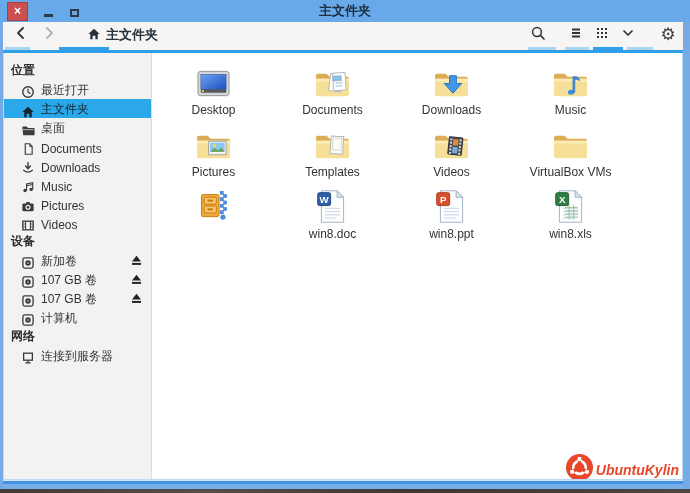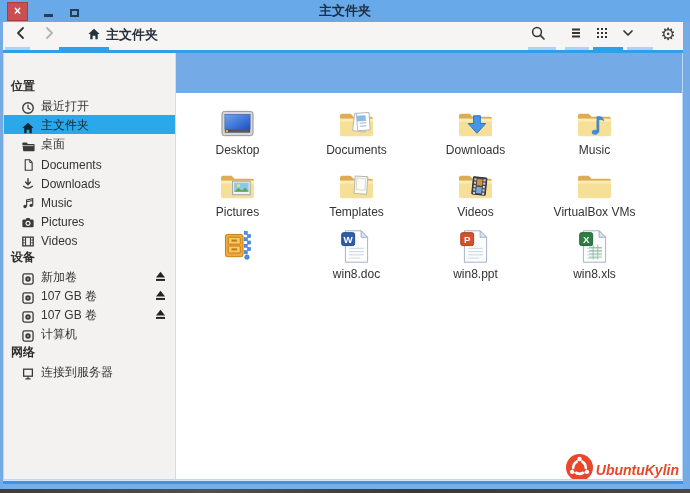--- a/index.html
+++ b/index.html
@@ -27,32 +27,32 @@
   .breadcrumb { display:flex; align-items:center; gap:5px; margin-left:16px; padding:0 8px; height:24px; }
   .breadcrumb .crumb-label { font-size:13px; font-weight:600; color:#25313d; }
   .tb-strip { position:absolute; left:0; right:0; bottom:0; height:6px; }
   .tb-line { position:absolute; left:0; right:0; bottom:0; height:3px; background:#2e9fe8; }
   .seg { position:absolute; bottom:3px; height:3px; background:#a9d4f2; }
   .seg.dark { background:#2e9fe8; height:6px; bottom:0; }
 
   
   .app-body { position:absolute; top:53px; left:3px; right:7px; bottom:10px; display:flex;
               border:1px solid #b9d9f6; border-top:none; }
-  .sidebar { width:172px; background:#f4f2f0; border-right:1px solid #dddbd8; padding-top:24px;
+  .sidebar { width:148px; background:#f4f2f0; border-right:1px solid #dddbd8; padding-top:8px;
              overflow:hidden; flex:none; }
   .sb-h { height:19px; line-height:19px; padding-left:7px; font-size:12px; font-weight:bold; color:#2e2e2e; }
   .sb-row { position:relative; height:19px; display:flex; align-items:flex-end; gap:6px;
             padding-left:17px; font-size:12px; color:#333; cursor:default; }
   .sb-row.sel { background:#2aa8ea; color:#15242e; }
   .sb-ic { width:14px; height:14px; flex:none; display:flex; align-items:center; justify-content:center; }
   .sb-ic svg { display:block; }
   .sb-lb { white-space:nowrap; }
   .sb-ej { position:absolute; right:7px; top:2px; width:15px; height:15px; }
 
-  .main { flex:1; background:#fff; position:relative; overflow:hidden;margin-top:40px; }
+  .main { flex:1; background:#fff; position:relative; overflow:hidden; }
   .file-grid { position:absolute; top:10px; left:2px; display:grid;
                grid-template-columns:repeat(4,119px); }
   .cell { display:flex; flex-direction:column; align-items:center; margin-bottom:7px; cursor:default; }
   .f-ic { height:38px; display:flex; align-items:flex-end; justify-content:center; }
   .f-lb { margin-top:3px; font-size:12px; color:#333; text-align:center; max-width:112px;
           line-height:1.15; word-wrap:break-word; }
 
   .brand { position:absolute; right:3px; bottom:-6px; display:flex; align-items:center; gap:3px; z-index:5; }
   .brand-text { font-size:14px; font-weight:bold; color:#e8472a;font-style:italic; }
 

